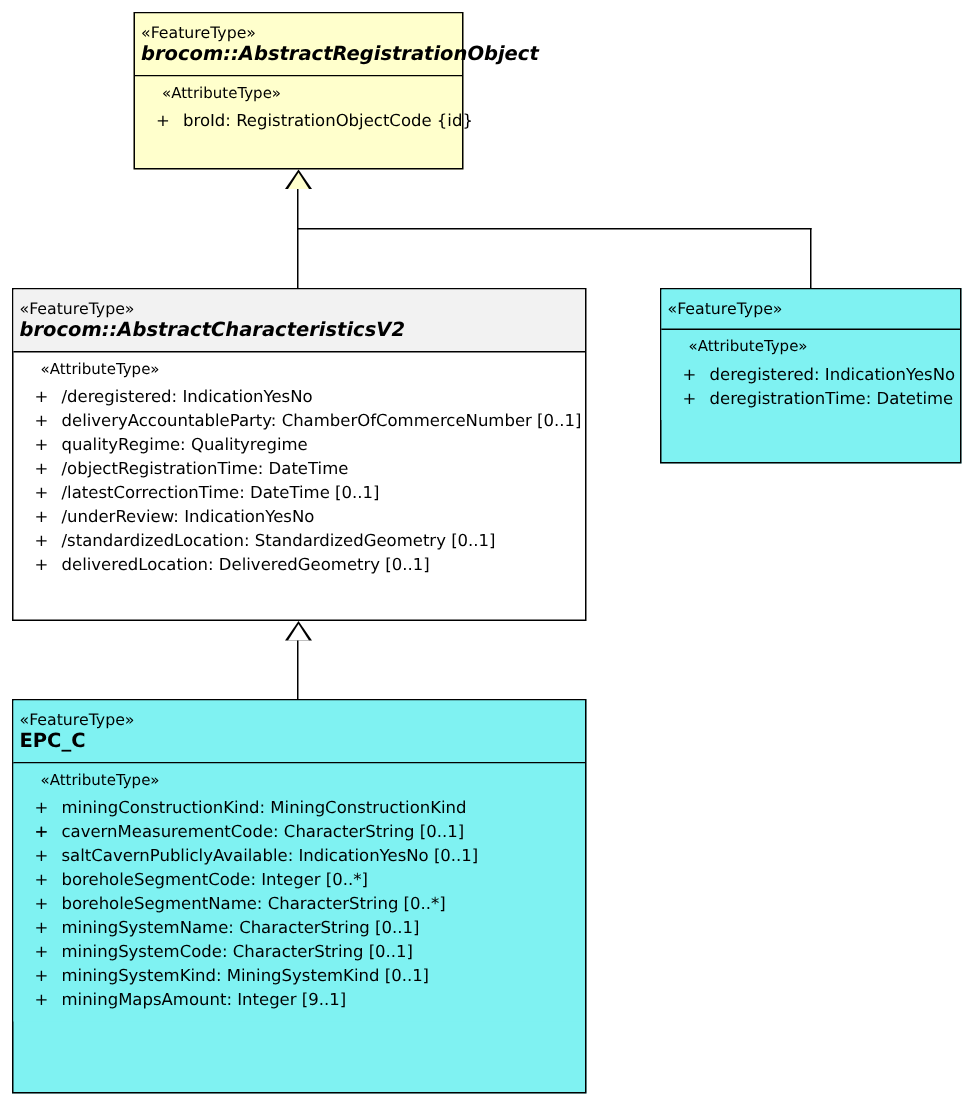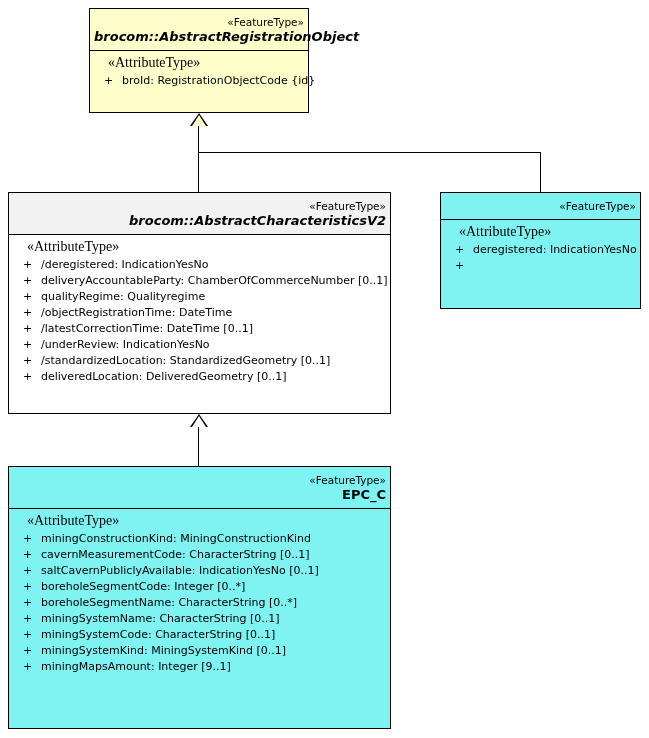--- a/index.html
+++ b/index.html
@@ -15,21 +15,21 @@
     font-size: 11px;
     color: #000000;
     overflow: hidden;
   }
   .uml-class {
     position: absolute;
     border: 1px solid #000000;
     box-sizing: border-box;
   }
   .cls-header {
-    text-align: right;
+    text-align: left;
     padding: 6px 4px 6px 4px;
     box-sizing: border-box;
   }
   .stereotype {
     font-size: 10.5px;
     line-height: 14px;
     color: #000;
   }
   .cls-name {
     font-weight: bold;
@@ -43,24 +43,23 @@
   .divider {
     border-top: 1px solid #000000;
     height: 0;
     font-size: 0;
     line-height: 0;
   }
   .attr-block {
     padding: 5px 0 6px 0;
   }
   .attr-stereo {
-    font-size: 14px;
+    font-size: 10px;
     padding: 0 18px 3px 18px;
     line-height: 14px;
-    font-family: Liberation Serif, serif;
   }
   .attr-row {
     position: relative;
     line-height: 16px;
     font-size: 11px;
     padding-left: 32px;
     white-space: nowrap;
   }
   .attr-row .plus {
     position: absolute;
@@ -190,20 +189,21 @@
   </div>
   <div class="divider"></div>
   <div class="attr-block">
     <div class="attr-stereo">«AttributeType»</div>
     <div class="attr-row">
       <span class="plus">+</span>
       <span>deregistered: IndicationYesNo</span>
     </div>
     <div class="attr-row">
       <span class="plus">+</span>
+      <span>deregistrationTime: Datetime</span>
     </div>
   </div>
 </div>
 
 <div class="uml-class" id="epcC">
   <div class="cls-header">
     <div class="stereotype">«FeatureType»</div>
     <div class="cls-name">EPC_C</div>
   </div>
   <div class="divider"></div>

